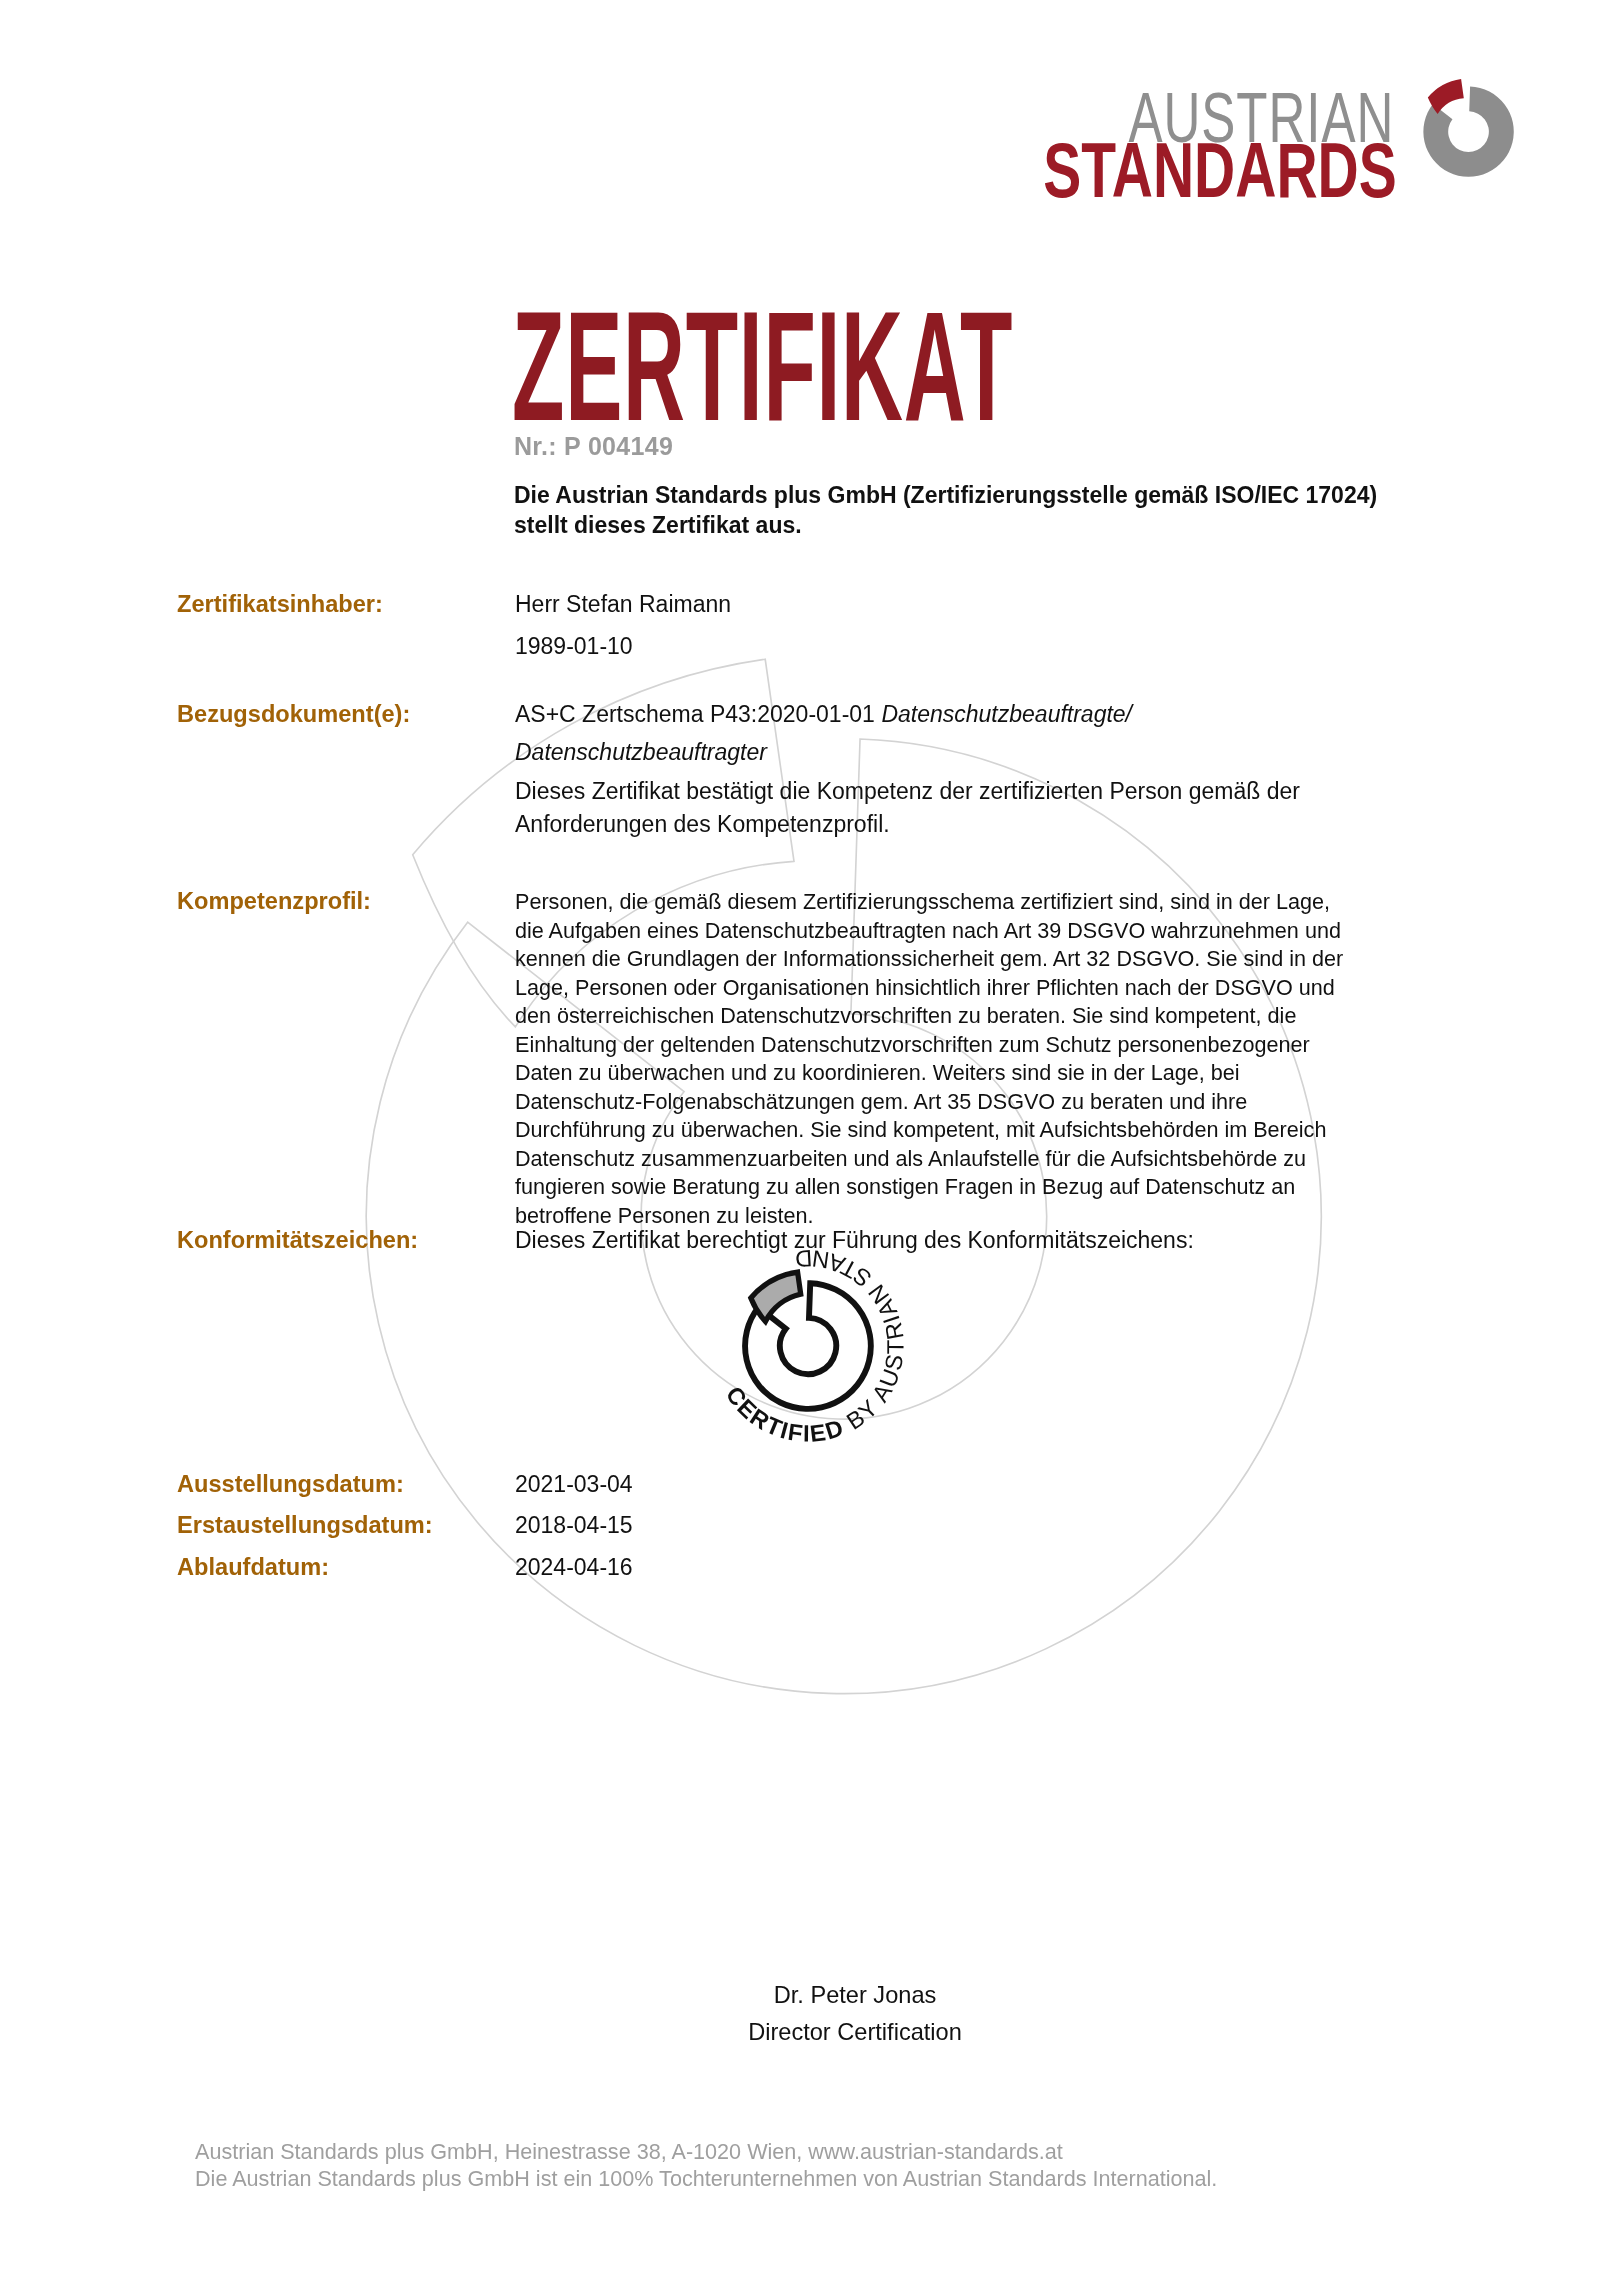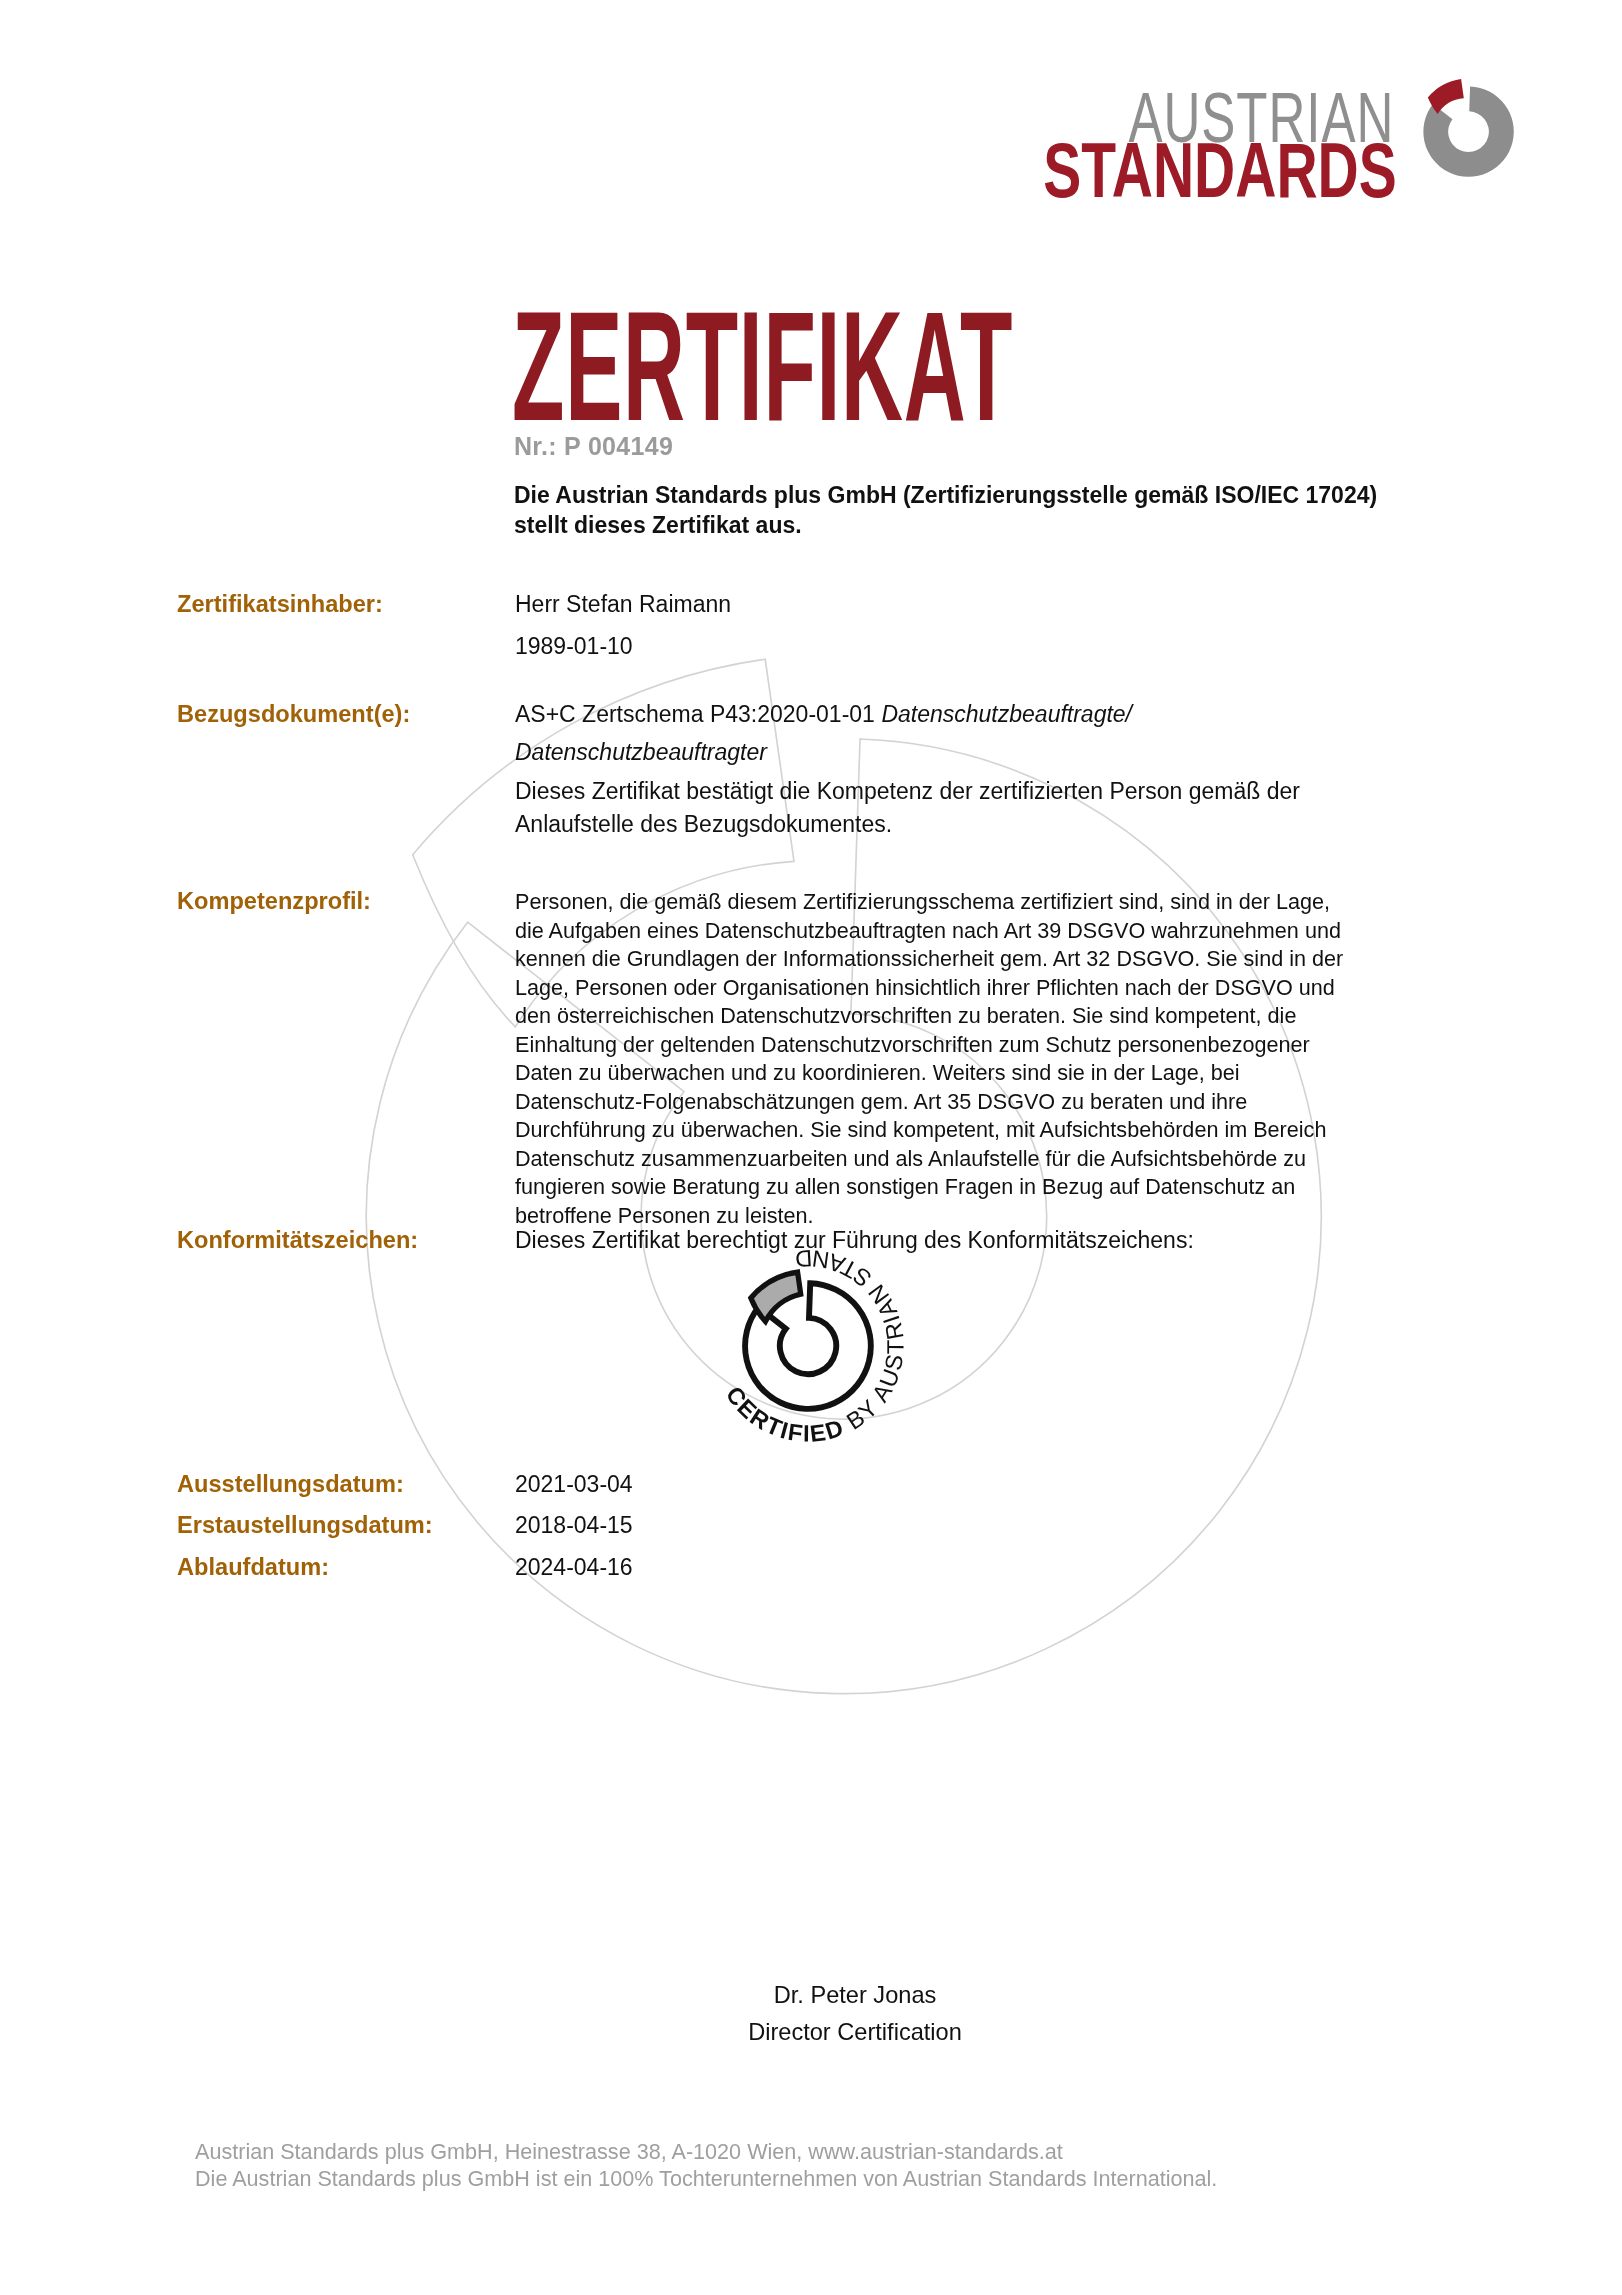--- a/index.html
+++ b/index.html
@@ -90,21 +90,21 @@
   <div class="val" style="top:591px;">Herr Stefan Raimann</div>
   <div class="val" style="top:633px;">1989-01-10</div>
 
   <div class="lbl" style="top:701px;">Bezugsdokument(e):</div>
   <div class="val" style="top:701px;">
     <span class="scheme-plain">AS+C Zertschema P43:2020-01-01</span><span class="ital">Datenschutzbeauftragte/</span>
   </div>
   <div class="val ital" style="top:739px;">Datenschutzbeauftragter</div>
   <div class="val note" style="top:775px;">
     <div>Dieses Zertifikat bestätigt die Kompetenz der zertifizierten Person gemäß der</div>
-    <div>Anlaufstelle des Bezugsdokumentes.</div>
+    <div>Anforderungen des Kompetenzprofil.</div>
   </div>
 
   <div class="lbl" style="top:888px;">Kompetenzprofil:</div>
   <div class="val competence" style="top:888px;">
     <div>Personen, die gemäß diesem Zertifizierungsschema zertifiziert sind, sind in der Lage,</div>
     <div>die Aufgaben eines Datenschutzbeauftragten nach Art 39 DSGVO wahrzunehmen und</div>
     <div>kennen die Grundlagen der Informationssicherheit gem. Art 32 DSGVO. Sie sind in der</div>
     <div>Lage, Personen oder Organisationen hinsichtlich ihrer Pflichten nach der DSGVO und</div>
     <div>den österreichischen Datenschutzvorschriften zu beraten. Sie sind kompetent, die</div>
     <div>Einhaltung der geltenden Datenschutzvorschriften zum Schutz personenbezogener</div>

